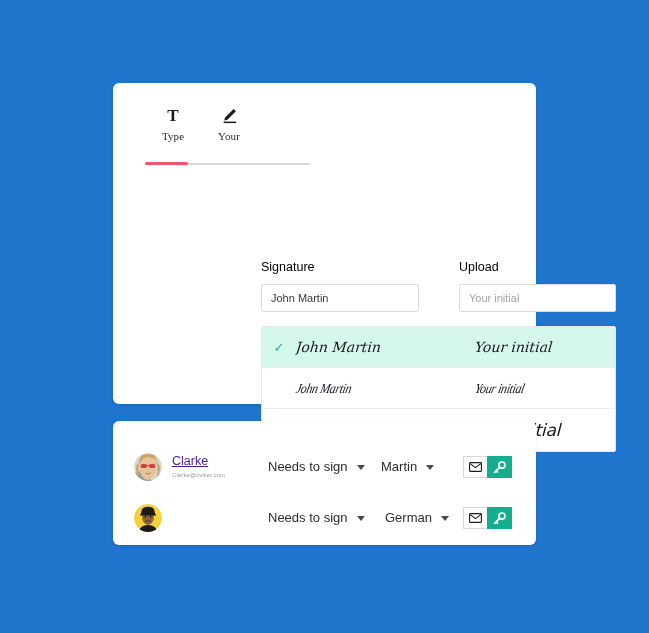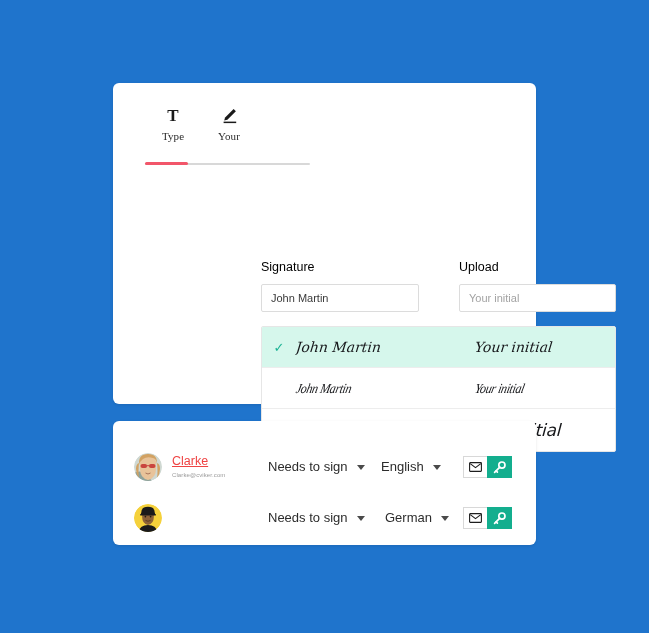--- a/index.html
+++ b/index.html
@@ -207,21 +207,21 @@
     overflow: hidden;
     flex: 0 0 28px;
   }
   .signer-identity {
     position: absolute;
     left: 172px;
     width: 92px;
   }
   .signer-name {
     font-size: 12.5px;
-    color: #ef4444;
+    color: #4c1d95;
     line-height: 15px;
     text-decoration: underline;
   }
   .signer-email {
     font-size: 6px;
     color: #9a9a9a;
     line-height: 9px;
     margin-top: 2px;
     letter-spacing: 0.1px;
   }
@@ -360,21 +360,21 @@
       <div class="signer-name">Clarke</div>
       <div class="signer-email">Clarke@cviker.com</div>
     </div>
 
     <div class="dropdown dd-role" style="left:155px">
       <span class="dd-label">Needs to sign</span>
       <span class="caret"></span>
     </div>
 
     <div class="dropdown dd-lang" style="left:268px">
-      <span class="dd-label">English</span>
+      <span class="dd-label">Martin</span>
       <span class="caret"></span>
     </div>
 
     <div class="action-group" style="left:350px">
       <div class="btn-icon btn-email">
         <svg width="13" height="10" viewBox="0 0 13 10">
           <rect x="0.6" y="0.6" width="11.8" height="8.8" rx="0.6" fill="#ffffff" stroke="#1d1d1d" stroke-width="1.1"></rect>
           <path d="M1.2 1.6 L6.5 5.6 L11.8 1.6" fill="none" stroke="#1d1d1d" stroke-width="1.1"></path>
         </svg>
       </div>

